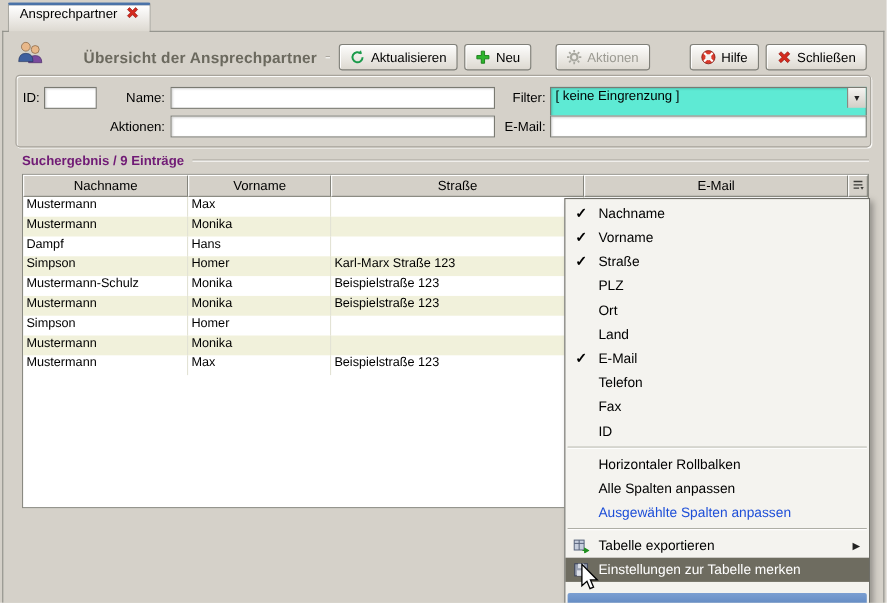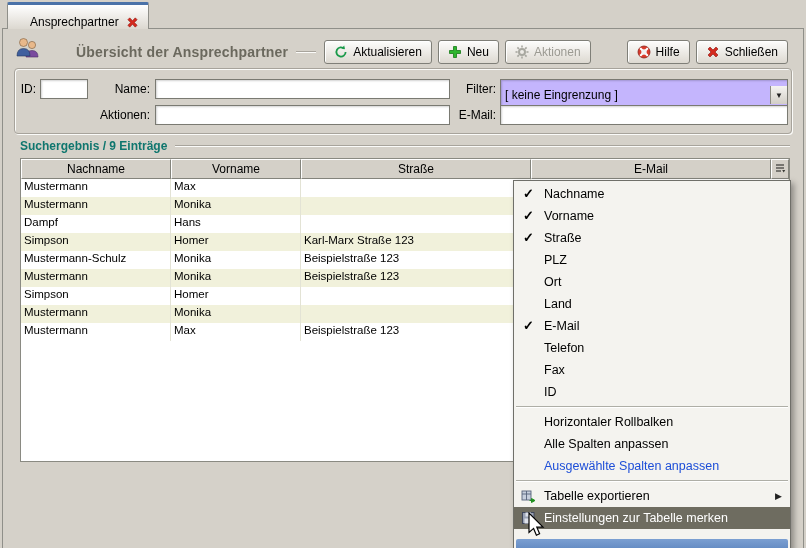--- a/index.html
+++ b/index.html
@@ -1,63 +1,63 @@
 <!DOCTYPE html>
 <html><head>
 <meta charset="utf-8">
 <style>
   * { margin:0; padding:0; box-sizing:border-box; }
   html,body { width:806px; height:548px; overflow:hidden; }
   body { position:relative; background:#d4d0c8; font-family:"Liberation Sans",sans-serif; font-size:12px; color:#000; }
 
   
   .tab { position:absolute; left:7px; top:2px; height:27px; z-index:3;
-         display:flex; align-items:flex-end; gap:7px; padding:0 9px 0 22px;
+         display:flex; align-items:flex-start; gap:7px; padding:0 9px 0 10px;
          background:linear-gradient(#ffffff,#dcd8d0);
          border:1px solid #8f8f89; border-bottom:none; border-top:3px solid #4a72a8;
          border-radius:2px 2px 0 0; font-size:12px; }
   .tab-close svg { display:block; }
 
   
   .content-bg { position:absolute; left:2px; top:28px; width:802px; height:520px;
                 background:#d5d1c9; border:1px solid #8f8f89; border-bottom:none; }
 
   
   .person-ic { position:absolute; left:14px; top:36px; z-index:2; }
   .header-row { position:absolute; left:48px; top:39px; right:18px; height:26px; z-index:2;
                 display:flex; align-items:center; }
   .page-title { font-size:14px; font-weight:bold; color:#6b695e; letter-spacing:.2px; white-space:nowrap;margin-left:28px; }
   .hline { flex:1; height:2px; margin:0 8px; border-top:1px solid #a8a49c; border-bottom:1px solid #fbfbf9; }
   .btns { display:flex; gap:6px; align-items:flex-end; }
   .btn { display:flex; align-items:center; gap:5px; height:24px; padding:0 9px; cursor:default;
          background:linear-gradient(#fdfdfc,#ddd9d1); border:1px solid #7f7f78; border-radius:3px;
          box-shadow:inset 1px 1px 0 #ffffff; font-size:12px; white-space:nowrap; }
-  .btn.disabled { color:#9b9a92; }
+  .btn.disabled { color:#9b9a92;margin-left:16px; }
   .btn.help-group { margin-left:30px; }
   .btn svg { display:block; }
 
   
   .filtergroup { position:absolute; left:14px; top:68px; width:778px; height:66px; z-index:1;
                  border:1px solid #a7a39b; border-radius:4px;
                  box-shadow:inset 1px 1px 0 #fbfbf9, 1px 1px 0 #fbfbf9; }
   .flabel { position:absolute; height:20px; line-height:20px; text-align:right; z-index:2; }
   .tin { position:absolute; height:20px; background:#fff; border:1px solid #7a7a72; z-index:2;
          box-shadow:inset 1px 1px 2px rgba(0,0,0,.18); padding:0 4px;
          font:12px "Liberation Sans",sans-serif; }
-  .combo { position:absolute; height:32px; background:#c4b5fd; border:1px solid #7a7a72; z-index:2;
-           box-shadow:inset 1px 1px 2px rgba(0,0,0,.18); display:flex; align-items:center; }
+  .combo { position:absolute; height:32px; background:#5eead4; border:1px solid #7a7a72; z-index:2;
+           box-shadow:inset 1px 1px 2px rgba(0,0,0,.18); display:flex; align-items:flex-start; }
   .combo-text { flex:1; padding:0 4px; white-space:nowrap; overflow:hidden; }
   .combo-btn { width:17px; height:18px; background:linear-gradient(#f5f4f1,#d2cec6);
                border-left:1px solid #8a8a82; display:flex; align-items:center; justify-content:center;
                font-size:8px; color:#222; }
 
   
   .results-row { position:absolute; left:20px; top:138px; width:770px; height:16px; z-index:2;
                  display:flex; align-items:center; gap:8px; }
-  .results-label { font-weight:bold; color:#0f766e; font-size:12px; white-space:nowrap; }
+  .results-label { font-weight:bold; color:#701a75; font-size:12px; white-space:nowrap; }
 
   
   .table { position:absolute; left:20px; top:158px; width:770px; height:304px; z-index:2;
            background:#fff; border:1px solid #8a8a82; }
   .thead { display:flex; height:20px; }
   .th { background:#d4d0c8; border-top:1px solid #ffffff; border-left:1px solid #ffffff;
         border-right:1px solid #84847c; border-bottom:1px solid #84847c;
         display:flex; align-items:center; justify-content:center; font-size:12px; overflow:hidden; }
   .c1 { width:150px; } .c2 { width:130px; } .c3 { width:230px; } .c4 { flex:1; }
   .th.settings { width:18px; padding:0; }

